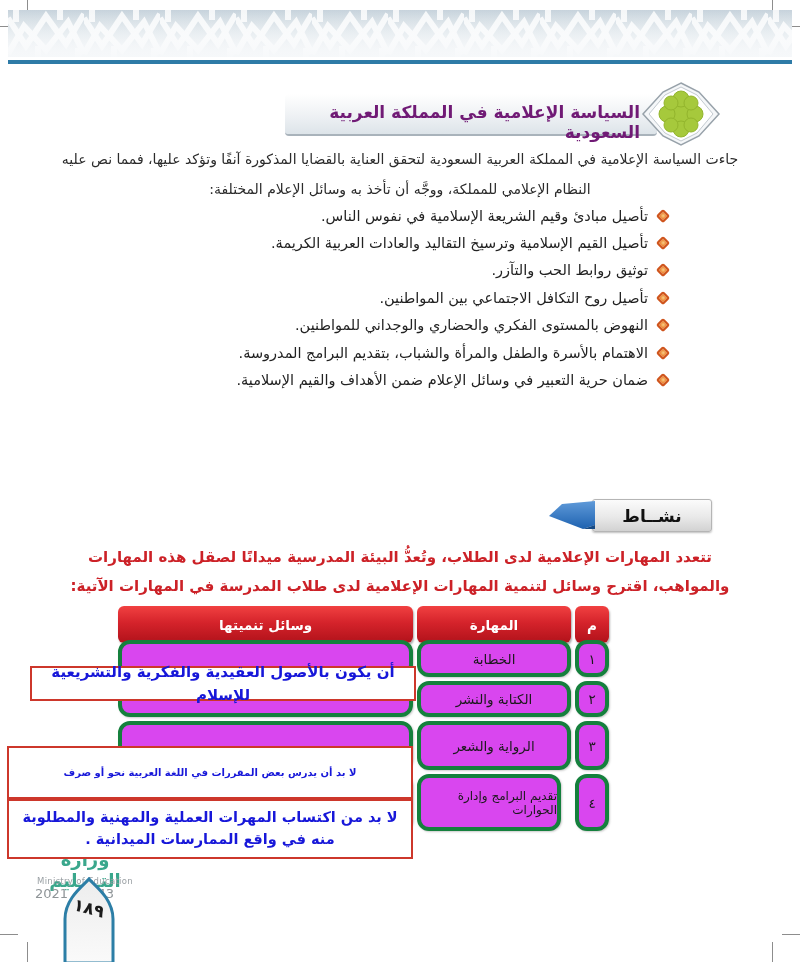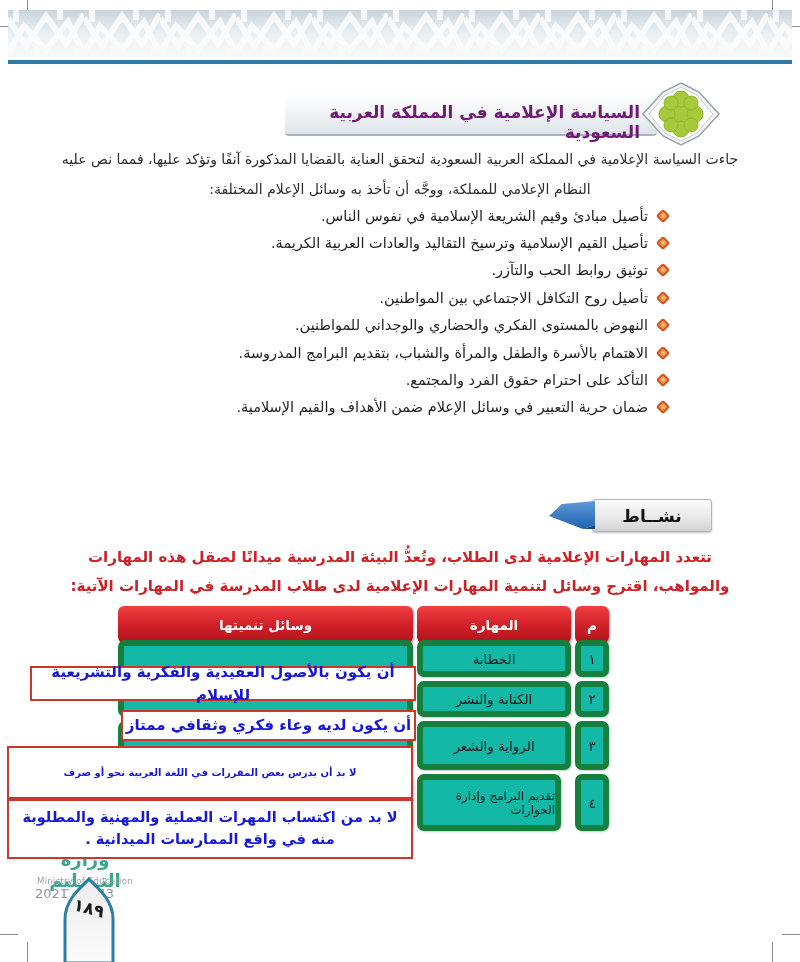--- a/index.html
+++ b/index.html
@@ -59,21 +59,21 @@
   }
   
   .thcell{
     position:absolute;height:37px;border-radius:6px;
     background:linear-gradient(180deg,#f14141 0%,#d5232b 45%,#b1121a 100%);
     color:#fff;font-size:13.5px;font-weight:bold;
     display:flex;align-items:center;justify-content:center;direction:rtl;
     box-shadow:1px 2px 2px rgba(110,110,110,.55);
   }
   .tcell{
-    position:absolute;background:#14b8a6;border:6px solid #15803d;border-radius:7px;
+    position:absolute;background:#d946ef;border:4px solid #15803d;border-radius:12px;
     box-shadow:1px 1px 2px rgba(140,140,140,.45);box-sizing:border-box;
     display:flex;align-items:center;justify-content:center;direction:rtl;
     color:#1a1a1a;font-size:13.5px;
   }
   .answer{
     position:absolute;background:#fff;border:2px solid #cd372b;box-sizing:border-box;
     display:flex;align-items:center;justify-content:center;text-align:center;direction:rtl;
     color:#1717d9;font-weight:bold;z-index:5;line-height:1.5;margin-top:28px;
   }
   
@@ -167,24 +167,20 @@
     <li class="bullet-item">
         <span class="diamond"></span>
         <span class="bullet-text">النهوض بالمستوى الفكري والحضاري والوجداني للمواطنين.</span>
       </li>
     <li class="bullet-item">
         <span class="diamond"></span>
         <span class="bullet-text">الاهتمام بالأسرة والطفل والمرأة والشباب، بتقديم البرامج المدروسة.</span>
       </li>
     <li class="bullet-item">
         <span class="diamond"></span>
-        <span class="bullet-text">التأكد على احترام حقوق الفرد والمجتمع.</span>
-      </li>
-    <li class="bullet-item">
-        <span class="diamond"></span>
         <span class="bullet-text">ضمان حرية التعبير في وسائل الإعلام ضمن الأهداف والقيم الإسلامية.</span>
       </li>
   </ul>
 
   <div class="activity-box">
     <span>نشــاط</span>
   </div>
   <div class="activity-flag">
     <svg width="46" height="30" viewBox="0 0 46 30">
       <defs>
@@ -213,21 +209,20 @@
 
   <div class="tcell" style="left:575px;top:721px;width:34px;height:49px;">٣</div>
   <div class="tcell" style="left:417px;top:721px;width:154px;height:49px;">الرواية والشعر</div>
   <div class="tcell" style="left:118px;top:721px;width:295px;height:49px;"></div>
 
   <div class="tcell" style="left:575px;top:774px;width:34px;height:57px;">٤</div>
   <div class="tcell" style="left:417px;top:774px;width:144px;height:57px;font-size:12px;">تقديم البرامج وإدارة الحوارات</div>
   <div class="tcell" style="left:118px;top:774px;width:295px;height:57px;"></div>
 
   <div class="answer" style="left:30px;top:638px;width:386px;height:35px;font-size:15px;">أن يكون بالأصول العقيدية والفكرية والتشريعية للإسلام</div>
-  <div class="answer" style="left:121px;top:682px;width:295px;height:31px;font-size:15px;">أن يكون لديه وعاء فكري وثقافي ممتاز</div>
   <div class="answer" style="left:7px;top:718px;width:406px;height:53px;font-size:10px;text-align:right;">لا بد أن يدرس بعض المقررات في اللغة العربية نحو أو صرف</div>
   <div class="answer" style="left:7px;top:771px;width:406px;height:60px;font-size:14.5px;">لا بد من اكتساب المهرات العملية والمهنية والمطلوبة منه في واقع الممارسات الميدانية .</div>
 
   <div class="dots">
     <svg width="100" height="26" viewBox="0 0 100 26" fill="#2f8f7a">
       <circle cx="4" cy="6" r="2.2"></circle>
         <circle cx="11" cy="5" r="2.2"></circle>
         <circle cx="18" cy="6" r="2.2"></circle>
       <circle cx="26" cy="10" r="1.8"></circle>
         <circle cx="33" cy="14" r="1.6"></circle>

